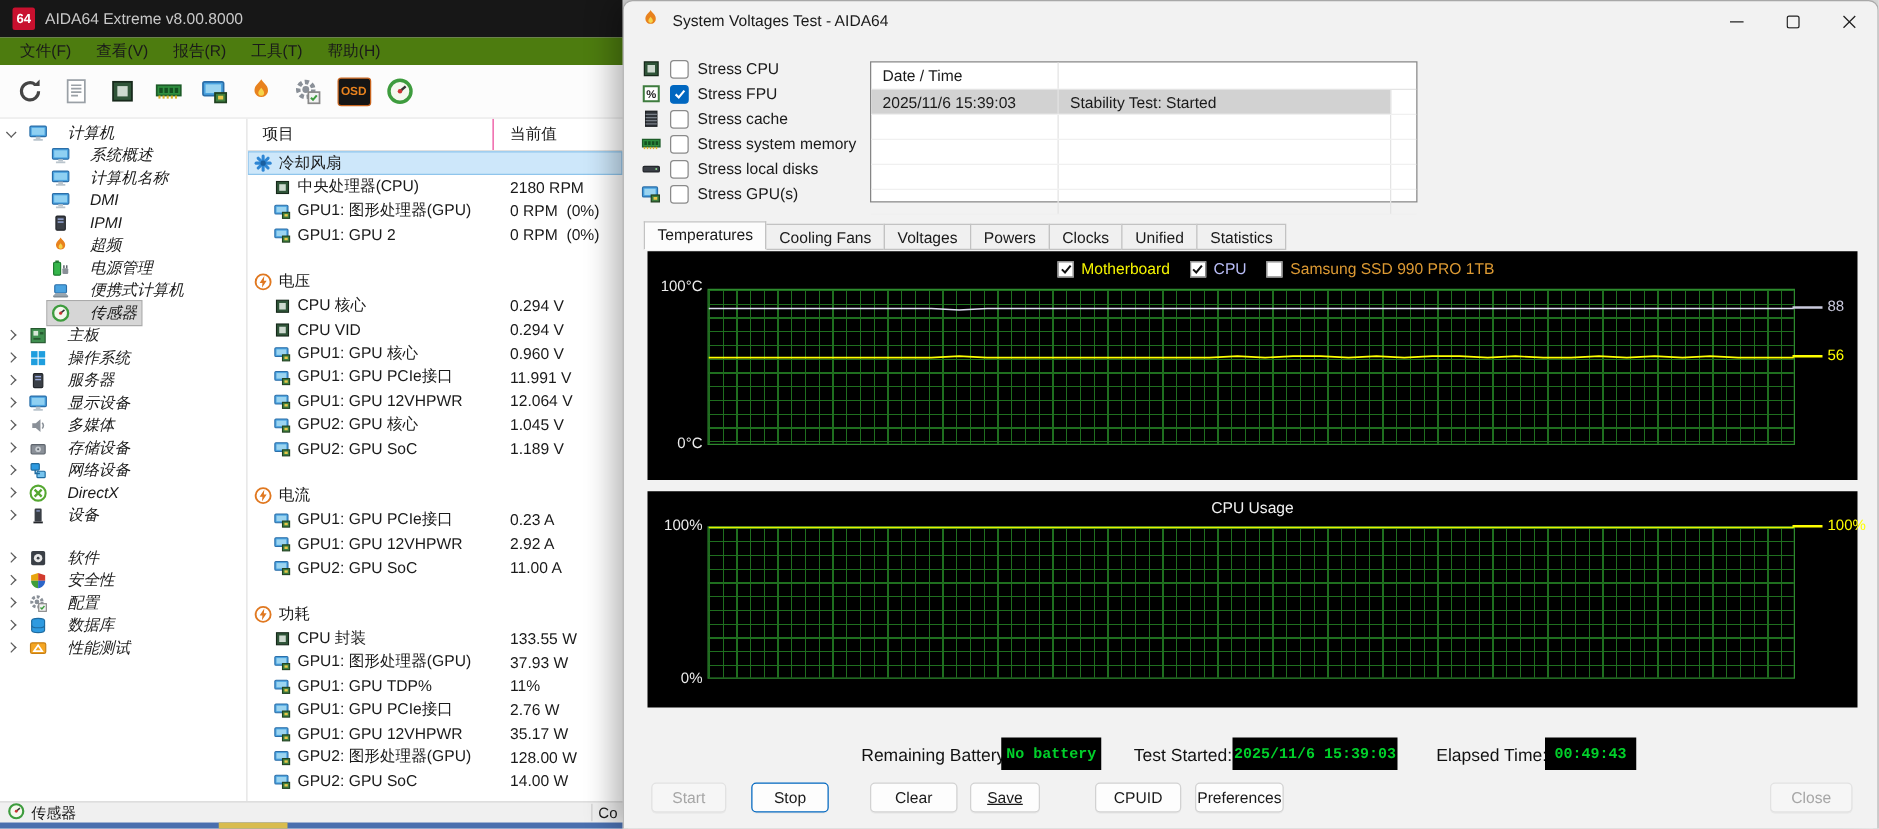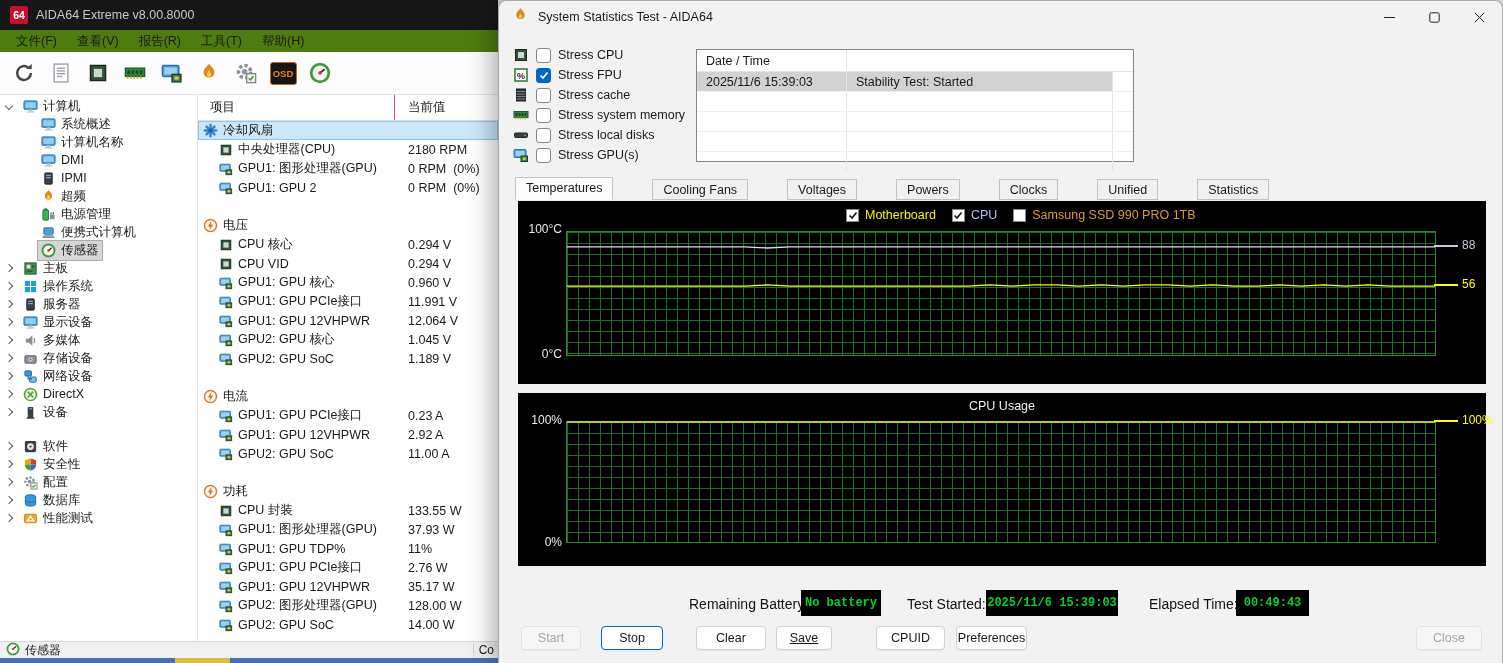--- a/index.html
+++ b/index.html
@@ -16,21 +16,21 @@
   .mw-toolbar { height:43px; background:#fcfcfc; display:flex; align-items:center; gap:5px; padding-left:8px; border-bottom:1px solid #e4e4e4; }
   .tool-btn { width:32px; height:32px; display:flex; align-items:center; justify-content:center; border-radius:4px; }
   .osd-badge { width:27px; height:23px; background:#151515; border:1px solid #c8641e; color:#e8821e; font-weight:bold; font-size:9.5px; display:flex; align-items:center; justify-content:center; border-radius:3px; }
   .mw-body { position:absolute; top:95px; left:0; right:0; height:546px; display:flex; background:#fff; }
   .sidebar { width:198px; border-right:1px solid #e2e2e2; padding-top:2px; overflow:hidden; }
   .tree-row { height:18px; display:flex; align-items:center; white-space:nowrap; }
   .chev { width:6px; height:6px; border-right:1.4px solid #5a5a5a; border-bottom:1.4px solid #5a5a5a; flex:none; }
   .chev.open { transform:rotate(45deg); }
   .chev.closed { transform:rotate(-45deg); }
   .chev.none { visibility:hidden; }
-  .sel-box { display:flex; align-items:center; gap:5px; padding:1px 3px; }
+  .sel-box { display:flex; align-items:center; gap:16px; padding:1px 3px;font-style:italic; }
   .sel-box.selected { background:#d6d6d6; outline:1px solid #aaa; }
   .list-panel { flex:1; position:relative; overflow:hidden; }
   .list-header { height:26px; display:flex; align-items:center; border-bottom:1px solid #e0e0e0; }
   .col-item { width:197px; padding-left:12px; border-right:1px solid #ec4899; height:100%; display:flex; align-items:center; }
   .col-value { flex:1; padding-left:13px; height:100%; display:flex; align-items:center; }
   .lrow { height:19px; display:flex; align-items:center; }
   .lrow.sect { padding-left:5px; }
   .lrow.item { padding-left:21px; }
   .lrow.gap-before { margin-top:19px; }
   .lrow.selected { background:#cde7fa; box-shadow:inset 0 0 0 1px #8fc5ec; }
@@ -53,21 +53,21 @@
   .stress-row { height:20px; display:flex; align-items:center; gap:7px; }
   .cbx { width:15px; height:15px; border:1px solid #8a8a8a; border-radius:3px; background:#fff; display:flex; align-items:center; justify-content:center; }
   .cbx.checked { background:#0067c0; border-color:#0067c0; }
   .log-table { position:absolute; left:197px; top:48px; width:438px; height:113px; background:#fff; border:1px solid #858585; font-size:12.5px; }
   .lt-header { height:22px; display:flex; border-bottom:1px solid #e4e4e4; }
   .lt-row { height:20px; display:flex; border-bottom:1px solid #f0f0f0; }
   .lt-c1 { width:150px; padding-left:9px; border-right:1px solid #e4e4e4; display:flex; align-items:center; }
   .lt-c2 { width:266px; padding-left:9px; border-right:1px solid #e4e4e4; display:flex; align-items:center; }
   .lt-c3 { flex:1; }
   .lt-row.selected .lt-c1, .lt-row.selected .lt-c2 { background:#d2d2d2; }
-  .tabs { position:absolute; left:17px; top:176px; display:flex; align-items:flex-end; height:23px;gap:40px; }
+  .tabs { position:absolute; left:17px; top:176px; display:flex; align-items:flex-end; height:23px; }
   .tab { padding:3px 10px 4px; border:1px solid #c2c2c2; margin-left:-1px; background:#f0f0f0; height:21px; }
   .tab.active { background:#fcfcfc; height:23px; border-bottom:1px solid #fcfcfc; position:relative; z-index:2; }
   .chart { position:absolute; background:#000; }
   .plot { position:absolute; border:1px solid #2d8a2d; background-color:#000;
           background-image: repeating-linear-gradient(to right, #1f6e1f 0 1px, transparent 1px 11px),
                             repeating-linear-gradient(to bottom, #1f6e1f 0 1px, transparent 1px 11px); }
   .plot svg { position:absolute; inset:0; overflow:visible; }
   .axis-label { position:absolute; color:#ececec; font-size:12px; text-align:right; }
   .chart-title { position:absolute; left:0; right:0; top:6px; text-align:center; color:#f0f0f0; font-size:12.5px; }
   .legend { position:absolute; top:7px; display:flex; gap:16px; align-items:center; }
@@ -848,21 +848,21 @@
   </div>
 
   <div class="sst-window">
     <div class="sst-titlebar">
       <span id="sst-flame"><span class="icon" style="height: 17px; width: 17px;">
             <svg viewBox="0 0 16 16" width="17" height="17">
               <path d="M8 1C9.2 3.4 12.6 4.6 11.8 8.6A4 4 0 0 1 4.2 8.6C3.4 4.6 6.8 3.4 8 1Z" fill="#e8821e"></path>
               <path d="M8 6c.9 1.4 2 2 1.6 3.8a1.9 1.9 0 0 1-3.2 0C6 8 7.1 7.4 8 6Z" fill="#f6d44a"></path>
             </svg>
           </span></span>
-      <span>System Statistics Test - AIDA64</span>
+      <span>System Voltages Test - AIDA64</span>
       <span class="win-controls">
         <span class="wc">
           <svg width="11" height="11" viewBox="0 0 11 11">
               <line x1="0" y1="5.5" x2="11" y2="5.5" stroke="#222" stroke-width="1"></line>
             </svg>
         </span>
         <span class="wc">
           <svg width="11" height="11" viewBox="0 0 11 11">
               <rect x="0.8" y="0.8" width="9.4" height="9.4" rx="1.5" fill="none" stroke="#222" stroke-width="1"></rect>
             </svg>

